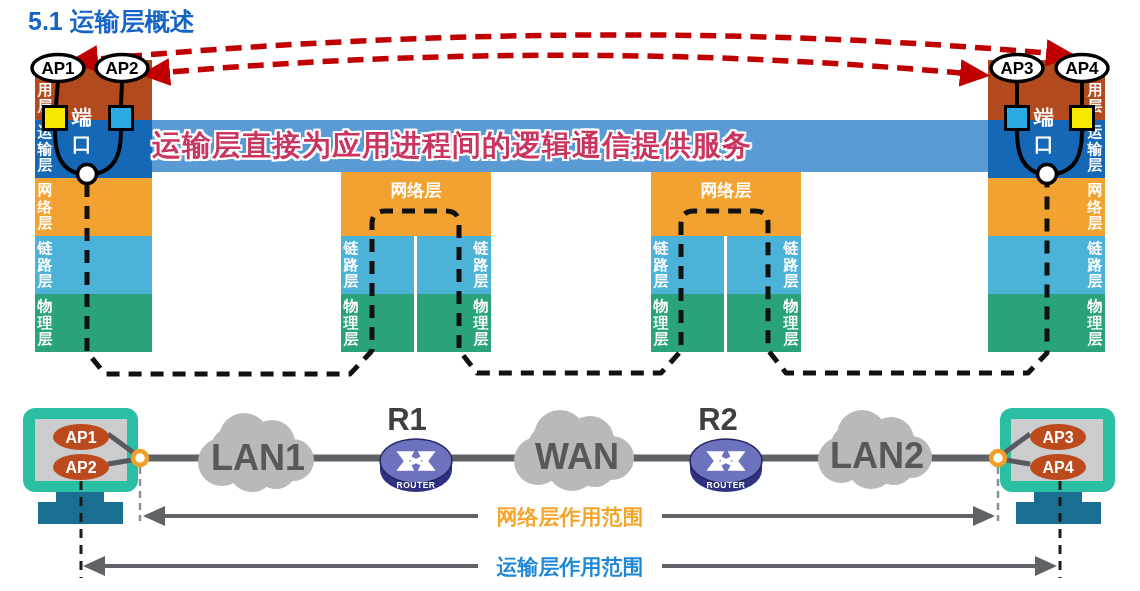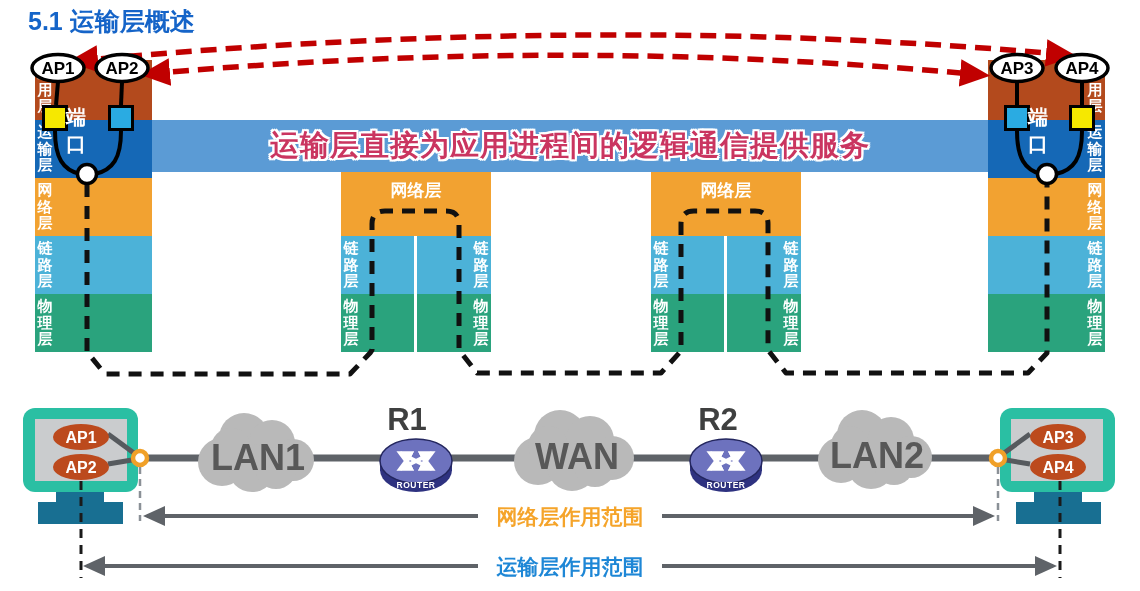--- a/index.html
+++ b/index.html
@@ -3,24 +3,24 @@
 <meta charset="utf-8">
 <style>
   html,body{margin:0;padding:0;background:#fff;}
   #canvas{position:relative;width:1140px;height:591px;background:#fff;overflow:hidden;
           font-family:"Liberation Sans","DejaVu Sans",sans-serif;padding-left:36px;}
   .abs{position:absolute;}
   .band{position:absolute;display:flex;align-items:center;box-sizing:border-box;}
   .vlabel{width:16px;line-height:1.1;word-break:break-all;text-align:center;
           color:#fff;font-weight:bold;font-size:15px;}
   .port-square{position:absolute;width:26px;height:26px;border:3px solid #000;box-sizing:border-box;}
-  .port-label{position:absolute;color:#fff;font-weight:bold;font-size:20px;width:32px;}
+  .port-label{position:absolute;color:#fff;font-weight:bold;font-size:20px;width:32px;text-align:center;}
   #title{position:absolute;left:28px;top:5px;font-size:25px;font-weight:bold;color:#1564c8;}
   #banner{position:absolute;left:152px;top:120px;width:836px;height:52px;background:#5b9bd5;
-          display:flex;align-items:center;justify-content:center;}
+          display:flex;align-items:center;justify-content:flex-start;}
   #banner span{font-size:29px;font-weight:bold;color:#ca3560;letter-spacing:1px;
     text-shadow:-2px -2px 0 #fff,2px -2px 0 #fff,-2px 2px 0 #fff,2px 2px 0 #fff,
                  0 -2px 0 #fff,0 2px 0 #fff,-2px 0 0 #fff,2px 0 0 #fff;}
   .mid-net{position:absolute;display:flex;justify-content:center;align-items:flex-start;
            padding-top:7px;box-sizing:border-box;background:#f2a231;}
   .mid-net span{color:#fff;font-weight:bold;font-size:17px;}
   svg{position:absolute;left:0;top:0;z-index:5;}
   svg text{font-family:"Liberation Sans","DejaVu Sans",sans-serif;}
 </style>
 </head>

